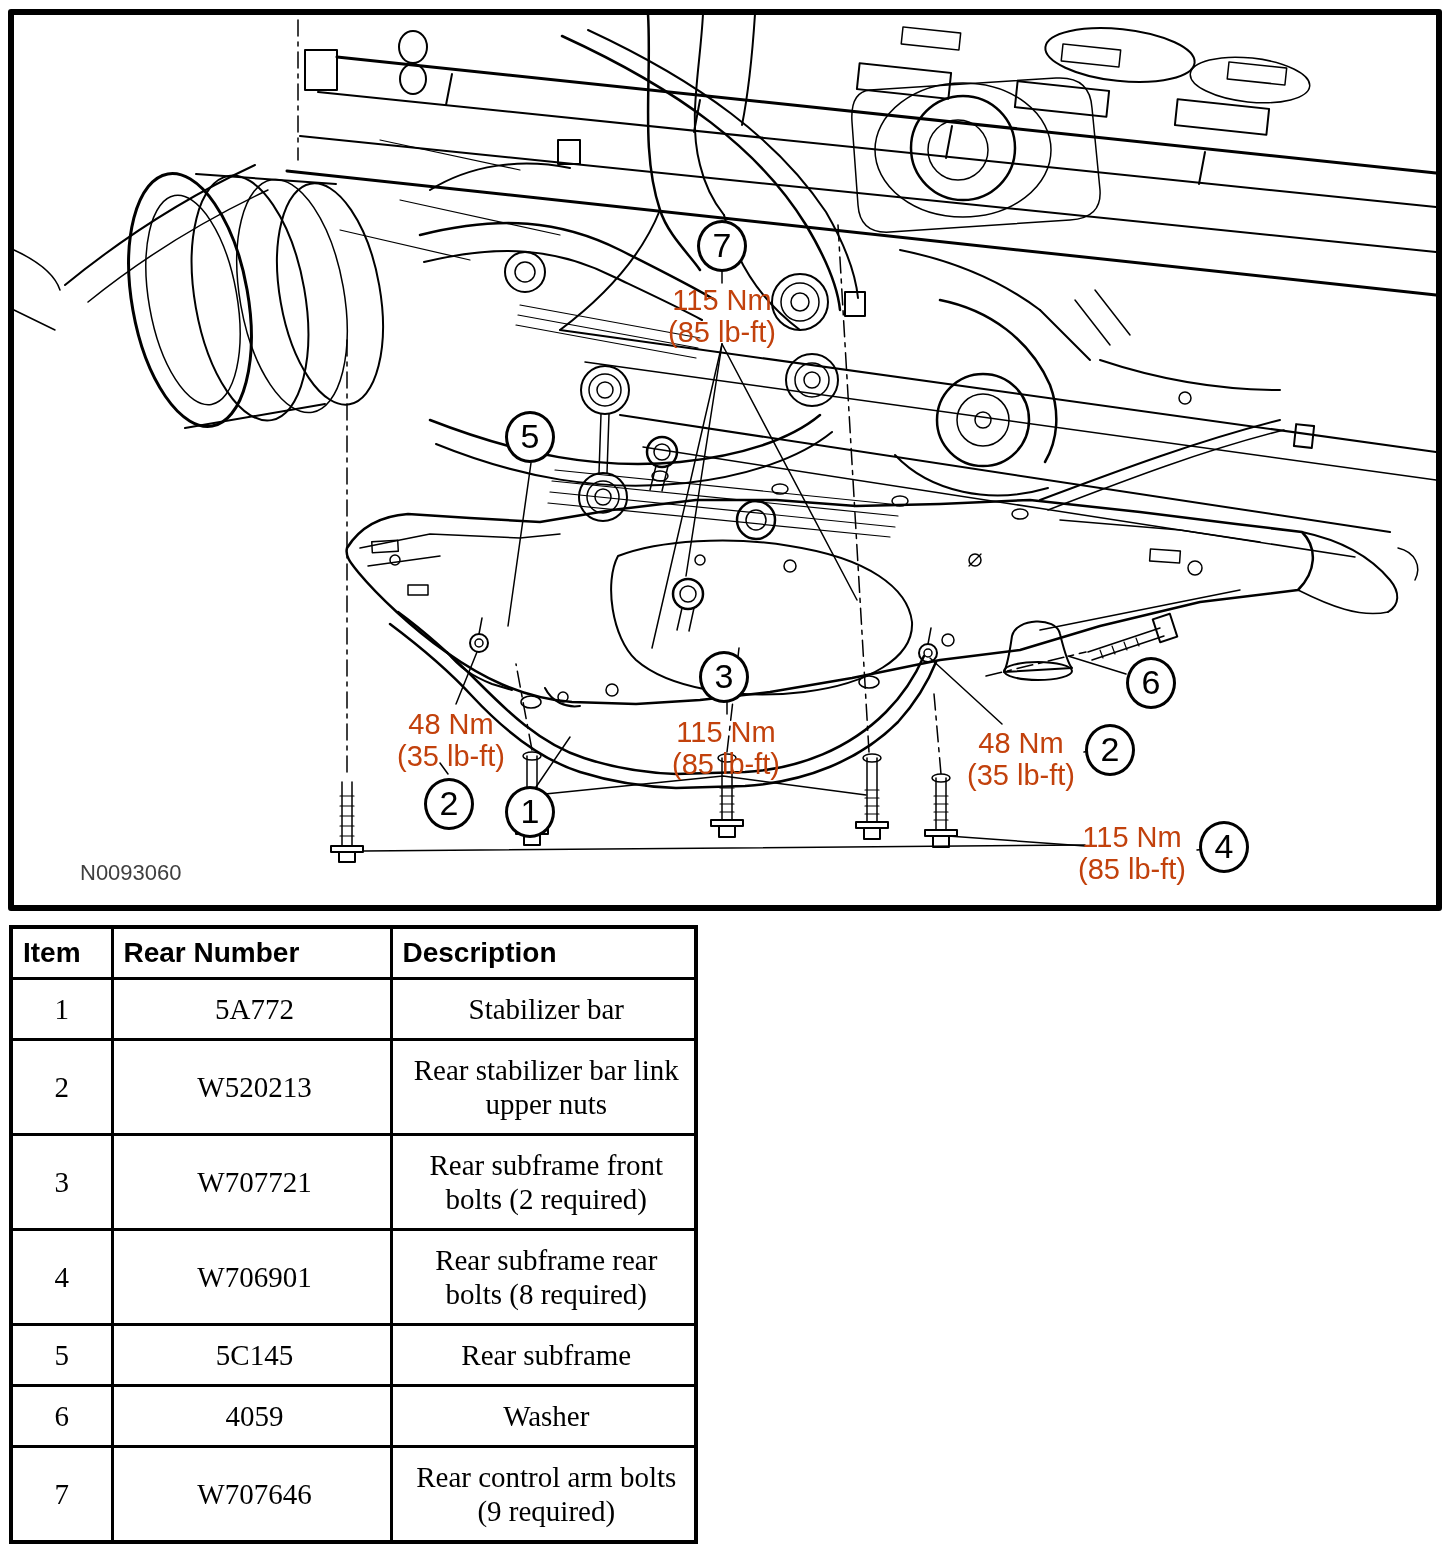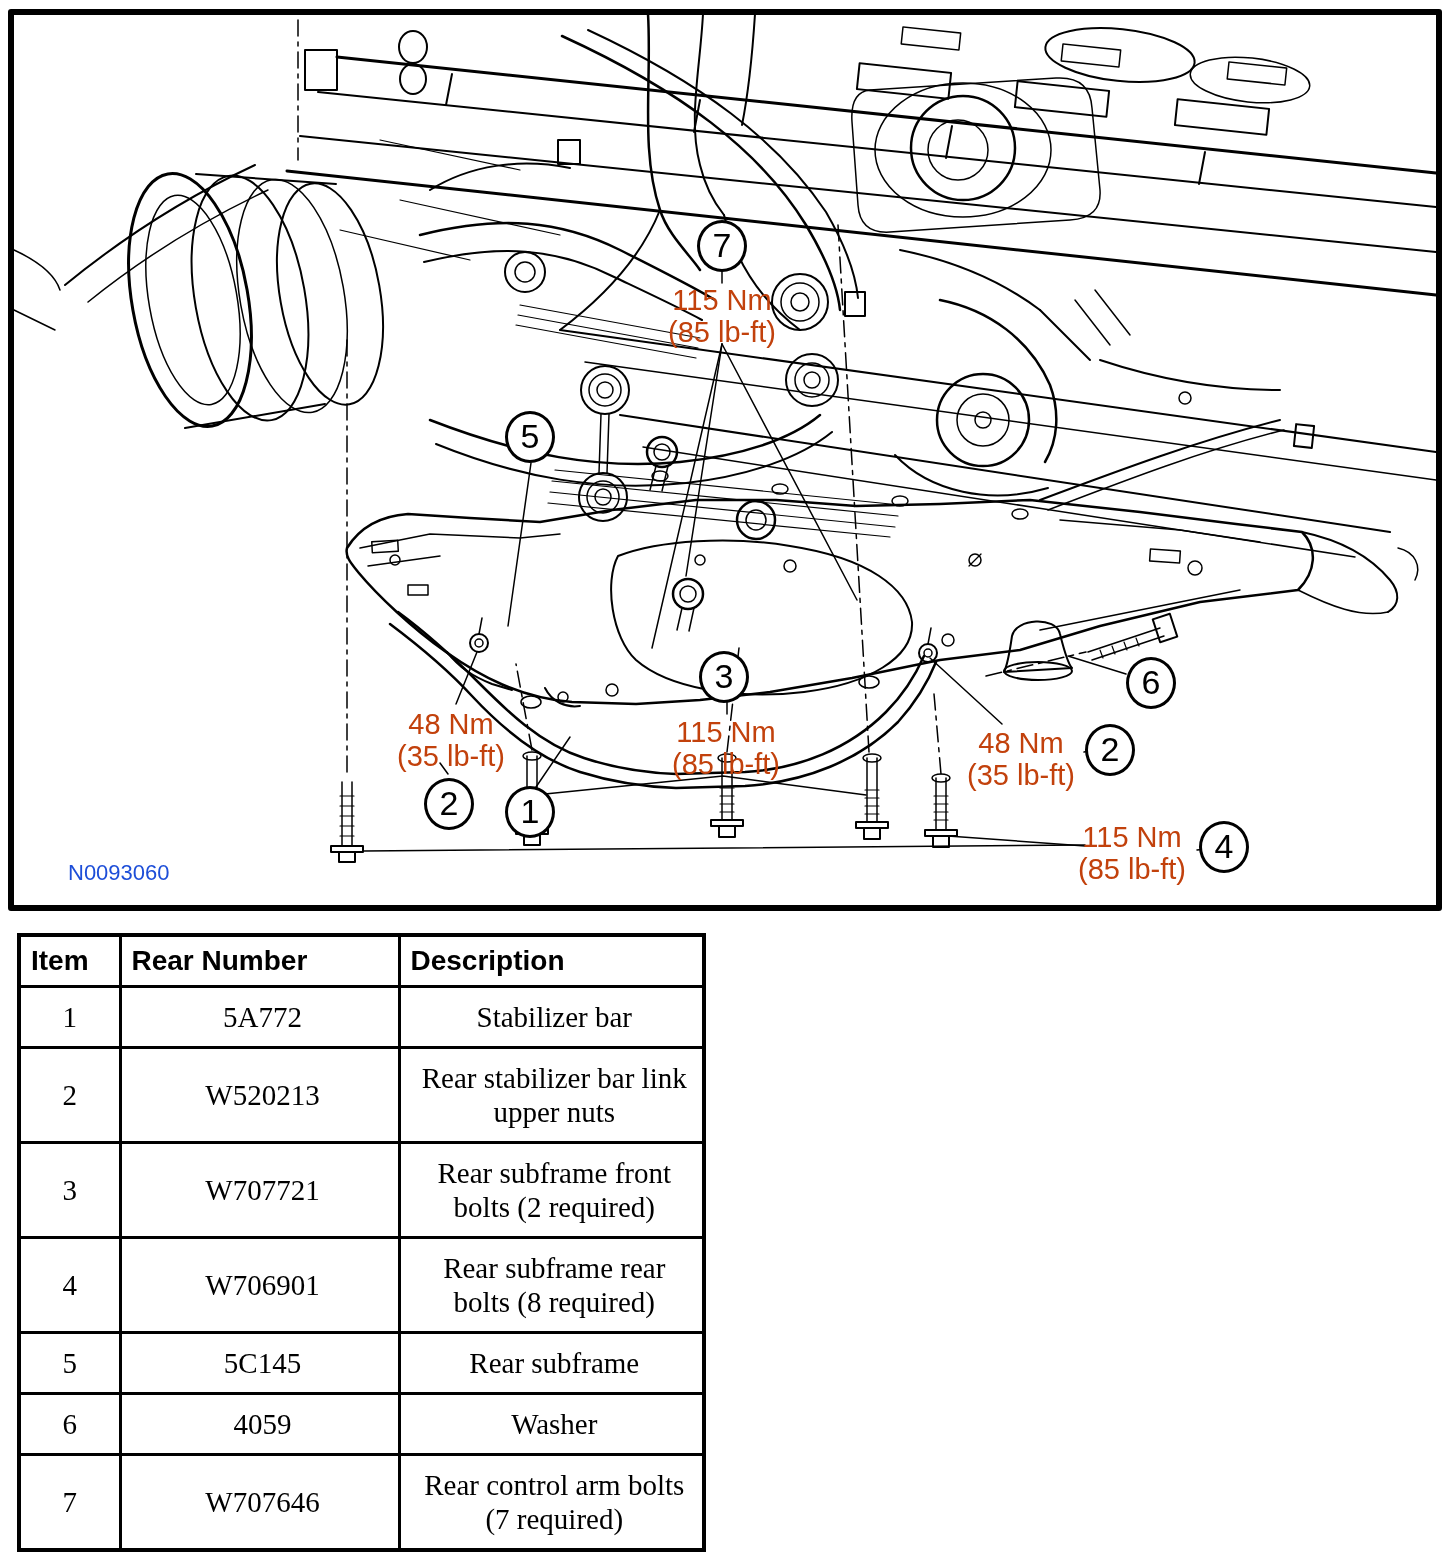--- a/index.html
+++ b/index.html
@@ -6,23 +6,23 @@
   .page{position:relative;width:1456px;height:1558px;background:#fff;color:#000;
         font-family:"Liberation Sans",sans-serif;overflow:hidden;}
   .figure{position:absolute;left:0;top:0;width:1456px;height:916px;}
   .figure svg{position:absolute;left:0;top:0;}
   .callout{position:absolute;box-sizing:border-box;width:50px;height:52px;
            border:3px solid #000;border-radius:50%;background:#fff;
            transform:translate(-50%,-50%);
            font:400 34px/45px "Liberation Sans",sans-serif;text-align:center;color:#000;}
   .torque{position:absolute;transform:translateX(-50%);text-align:center;
           font:400 29px/32px "Liberation Sans",sans-serif;white-space:nowrap;color:#c2410c;}
-  .fig-id{position:absolute;left:68px;top:860px;font:400 22px "Liberation Sans",sans-serif;color:#1d4ed8;}
+  .fig-id{position:absolute;left:80px;top:860px;font:400 22px "Liberation Sans",sans-serif;color:#404040;}
   table.parts{border-collapse:collapse;table-layout:fixed;width:685px;
-              margin:8px;position:absolute;left:9px;top:925px;
+              margin:0;position:absolute;left:9px;top:925px;
               border:4px solid #000;background:#fff;}
   table.parts th,table.parts td{border:3px solid #000;overflow:hidden;}
   table.parts th{font:700 28px/34px "Liberation Sans",sans-serif;text-align:left;
                  padding:6px 6px 6px 10px;height:36px;vertical-align:middle;}
   table.parts td{font:400 29px/34px "Liberation Serif",serif;vertical-align:middle;
                  padding:12px 6px 12px 12px;text-align:center;}
   table.parts td.c-item{text-align:center;padding-left:0;padding-right:0;}
   col.c1{width:101px;} col.c2{width:279px;} col.c3{width:305px;}
 </style>
 </head>
@@ -355,18 +355,18 @@
           <td class="c-desc">Rear subframe</td>
         </tr>
         <tr>
           <td class="c-item">6</td>
           <td class="c-part">4059</td>
           <td class="c-desc">Washer</td>
         </tr>
         <tr>
           <td class="c-item">7</td>
           <td class="c-part">W707646</td>
-          <td class="c-desc">Rear control arm bolts (7 required)</td>
+          <td class="c-desc">Rear control arm bolts (9 required)</td>
         </tr>
       </tbody>
   </table>
 
 </div>
 
 </body></html>

